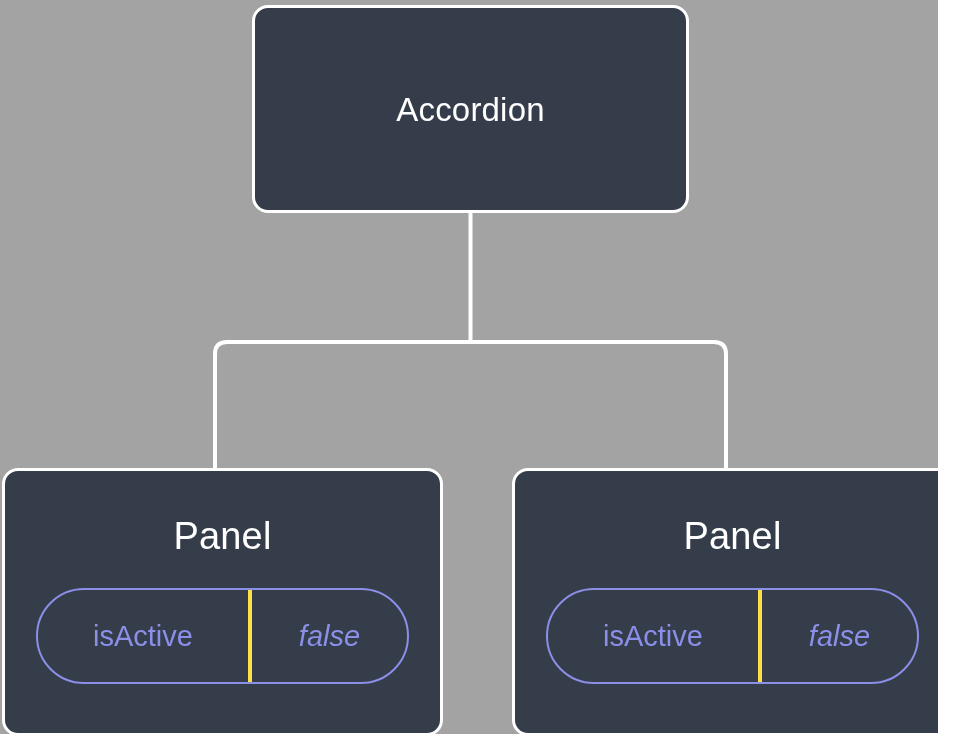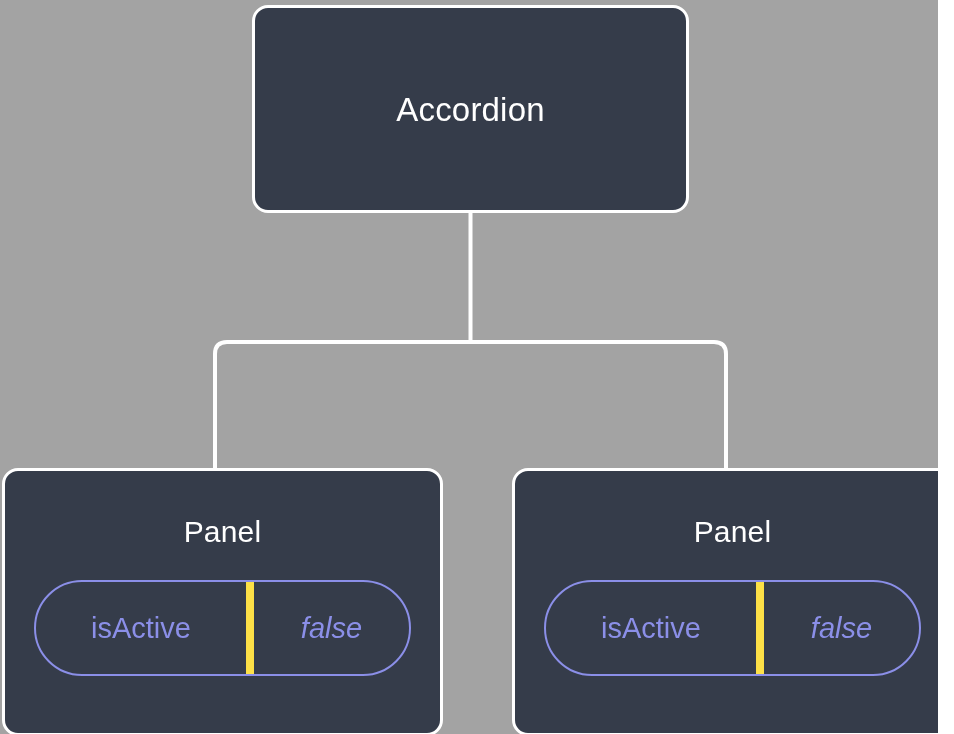--- a/index.html
+++ b/index.html
@@ -63,21 +63,21 @@
   .node-panel {
     width: 441px;
     height: 268px;
     top: 468px;
     padding-top: 46px;
   }
   .node-panel.left  { left: 2px; }
   .node-panel.right { left: 512px; }
 
   .node-panel .node-title {
-    font-size: 30px;
+    font-size: 38px;
     margin-bottom: 33px;
   }
 
   
   .pill {
     box-sizing: border-box;
     display: flex;
     align-items: stretch;
     height: 96px;
     border: 2px solid #8b8fe8;
@@ -90,21 +90,21 @@
     align-items: center;
     justify-content: center;
     color: #8b8fe8;
     font-size: 29px;
     line-height: 1;
     white-space: nowrap;
   }
 
   .pill-key {
     width: 210px;
-    border-right: 8px solid #fde047;
+    border-right: 4px solid #fde047;
   }
 
   .pill-value {
     width: 155px;
     font-style: italic;
   }
 </style>
 </head>
 <body>
 

